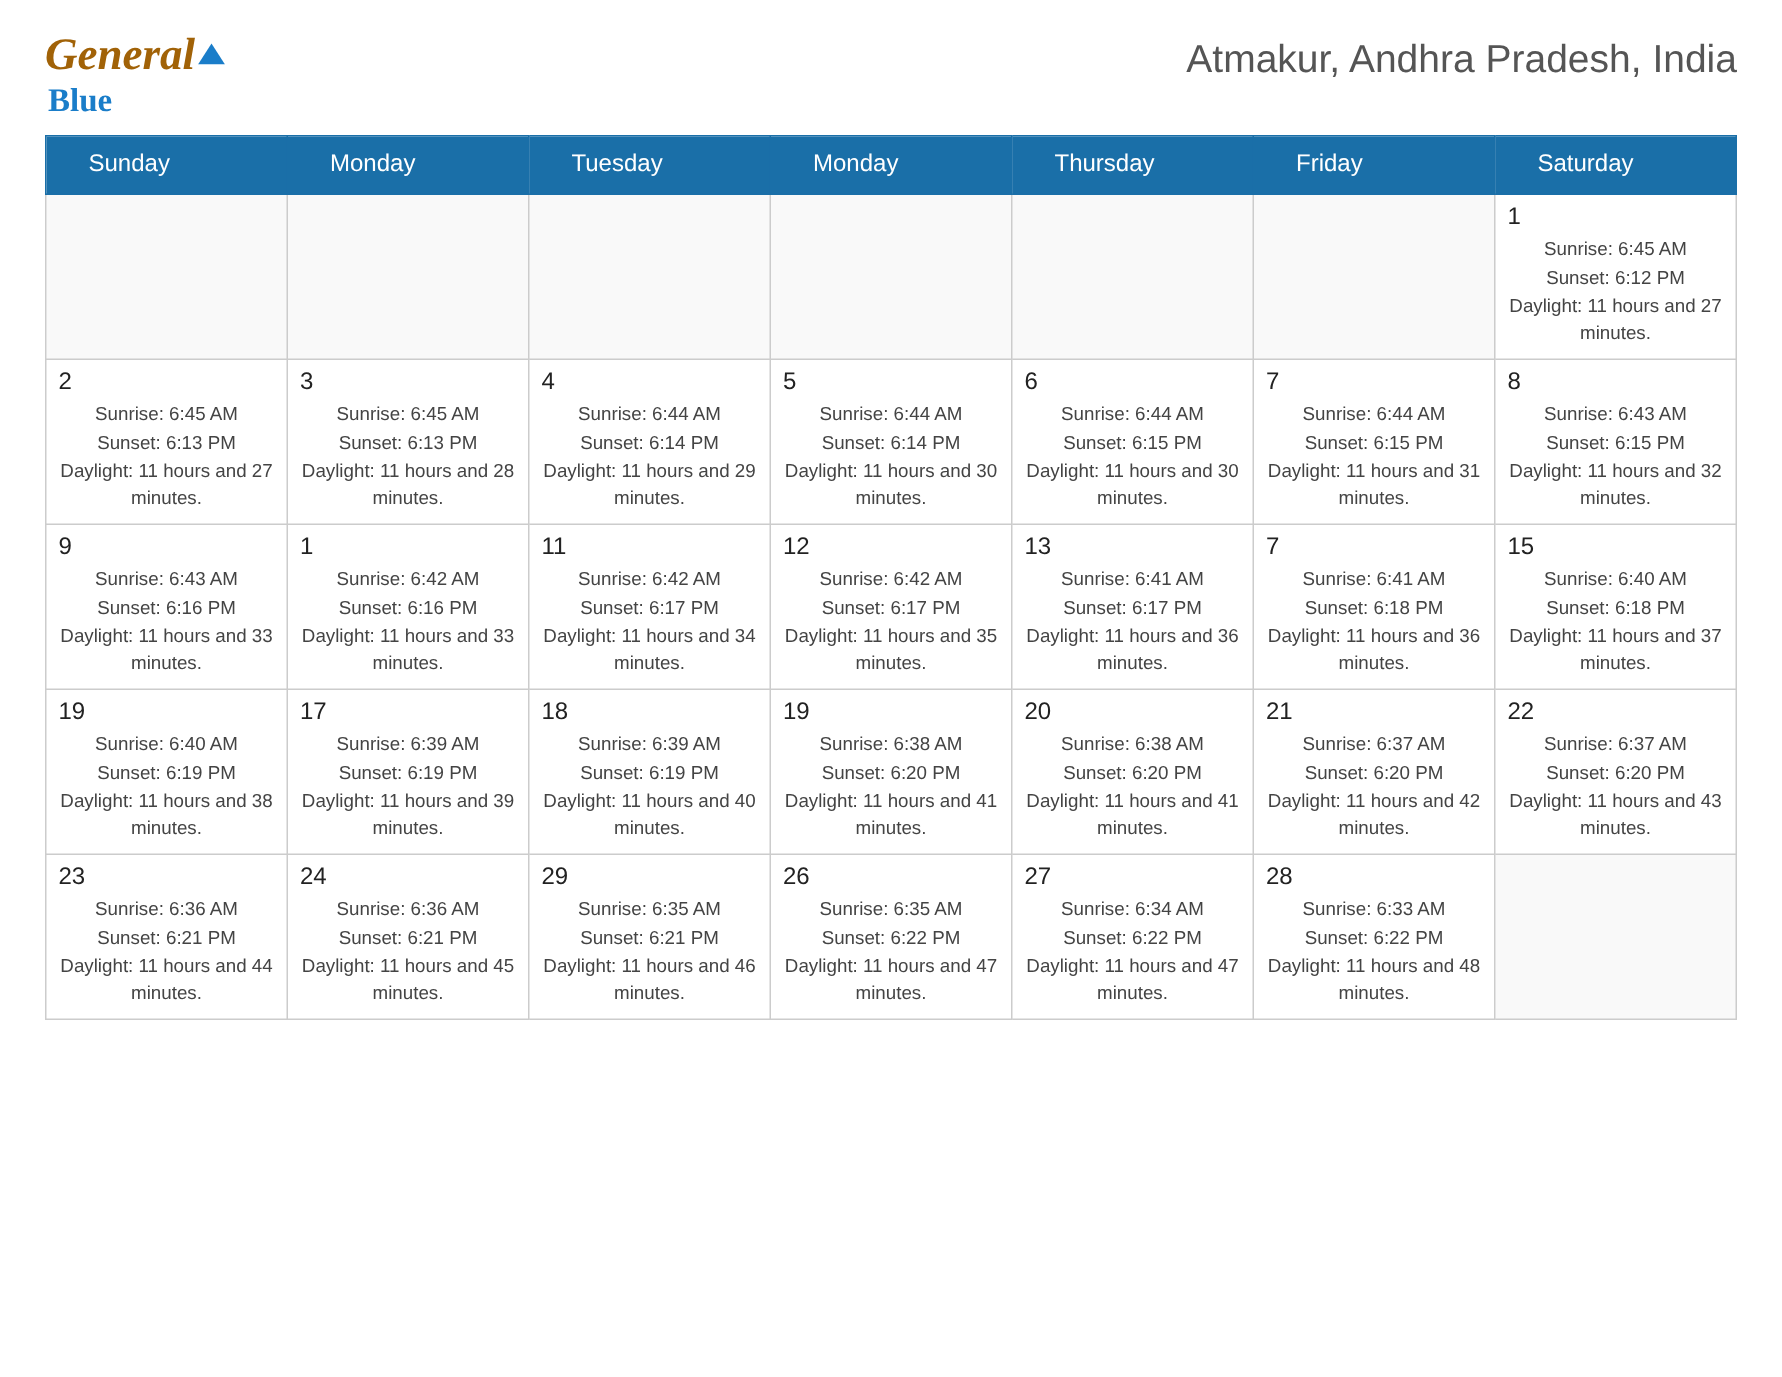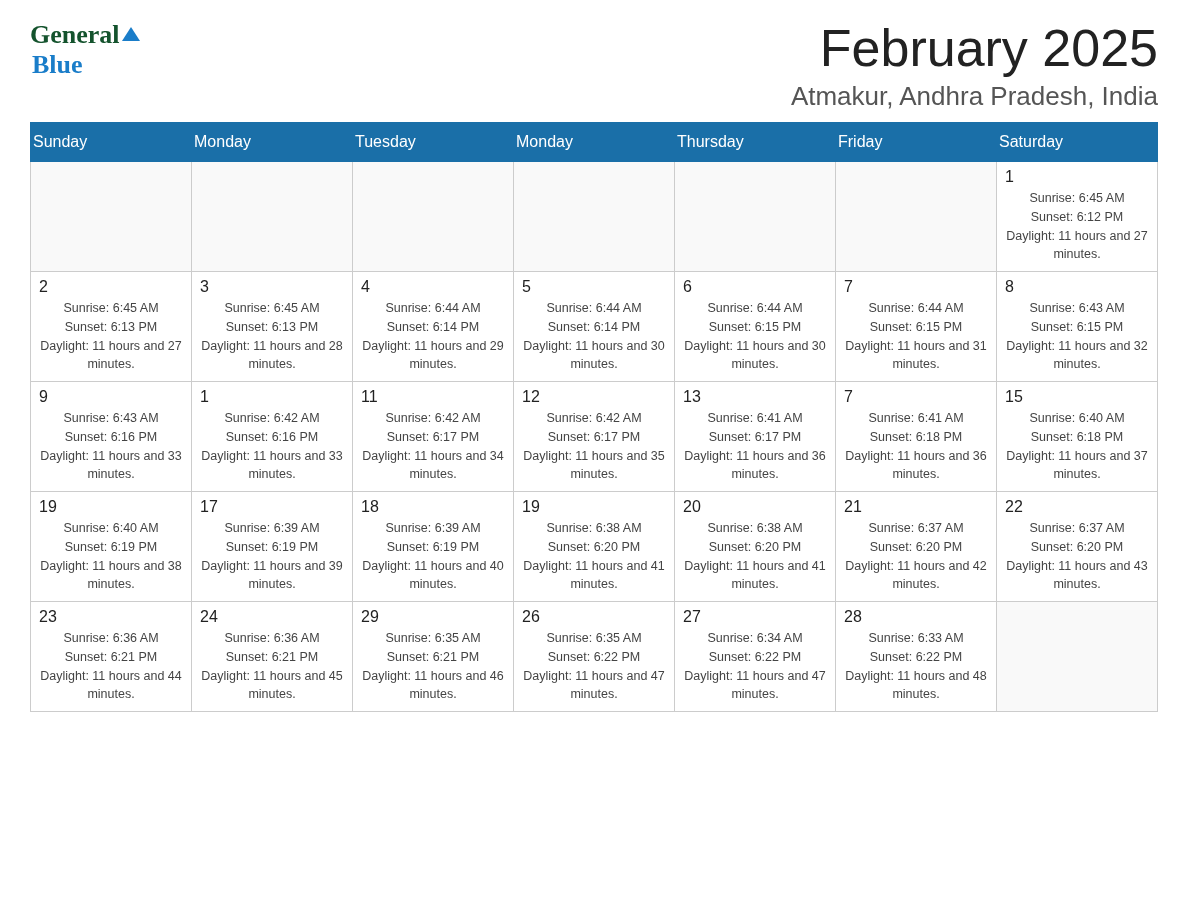--- a/index.html
+++ b/index.html
@@ -38,21 +38,21 @@
     .calendar {
       width: 100%;
       border-collapse: collapse;
       margin-top: 10px;
     }
     .calendar th {
       background-color: #1a6fa8;
       color: #fff;
       font-size: 16px;
       font-weight: normal;
-      padding: 10px 2px;
+      padding: 10px 28px;
       text-align: left;
       border: 1px solid #1a6fa8;
     }
     .calendar td {
       vertical-align: top;
       border: 1px solid #ccc;
       padding: 6px 8px;
       width: 14.28%;
       min-height: 90px;
       height: 110px;
@@ -79,31 +79,30 @@
       display: flex;
       align-items: center;
     }
   </style>
 </head>
 <body>
 
 <div class="header">
   <div class="logo">
     <div class="logo-line1">
-      <span style="font-size:26px;font-weight:bold;color:#14532d;font-family:Georgia,serif;">General</span>
+      <span style="font-size:30px;font-weight:bold;color:#a16207;font-family:Georgia,serif;font-style:italic;">General</span>
       <svg width="18" height="18" viewBox="0 0 18 18" style="margin-left:2px;position:relative;top:-3px;">
         <polygon points="0,18 18,18 9,4" fill="#1a7dc9"></polygon>
       </svg>
     </div>
     <div>
-      <span style="font-size:26px;font-weight:bold;color:#1a7dc9;font-family:Georgia,serif;margin-left:2px;">Blue</span>
+      <span style="font-size:22px;font-weight:bold;color:#1a7dc9;font-family:Georgia,serif;margin-left:2px;">Blue</span>
     </div>
   </div>
   <div class="title-section">
-    <div class="calendar-title">February 2025</div>
     <div class="calendar-subtitle">Atmakur, Andhra Pradesh, India</div>
   </div>
 </div>
 
 <table class="calendar">
   <thead>
     <tr>
 
     <th>Sunday</th>
         <th>Monday</th>

